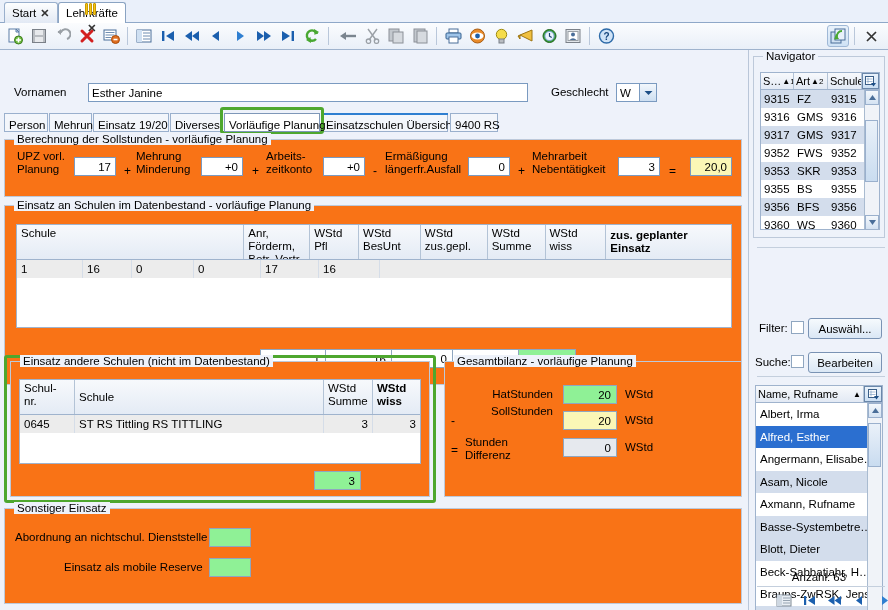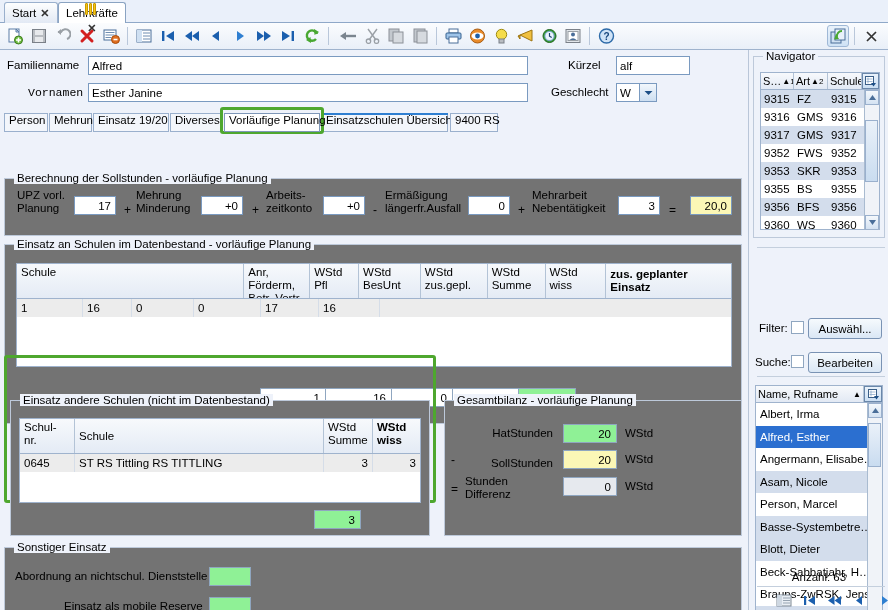--- a/index.html
+++ b/index.html
@@ -78,60 +78,59 @@
     height:19px; font-size:11.5px; padding:1px 3px;
     display:flex; align-items:center;
     font-family:"Liberation Sans", sans-serif;
   }
 
   .row1 { position:absolute; left:0; top:6px; width:746px; height:24px; }
   .row2 { position:absolute; left:0; top:33px; width:746px; height:24px; }
 
   .lbl-familienname { position:absolute; left:7px; top:3px; }
   .fld-familienname { position:absolute; left:88px; top:0; width:440px; }
-  .lbl-vornamen { position:absolute; left:28px; top:3px;font-family:Liberation Mono, monospace; }
+  .lbl-vornamen { position:absolute; left:14px; top:3px; }
   .fld-vornamen { position:absolute; left:88px; top:0; width:440px;text-align:center; }
 
   .lbl-kuerzel { position:absolute; left:568px; top:3px; }
   .fld-kuerzel { position:absolute; left:616px; top:0; width:74px; }
   .lbl-geschlecht { position:absolute; left:551px; top:3px; }
   .fld-geschlecht { position:absolute; left:616px; top:0; width:24px; }
   .combo-arrow {
     position:absolute; left:640px; top:0; width:17px; height:19px;
     border:1px solid #7a9ac0; border-left:none;
     background:linear-gradient(180deg,#f2f7fc,#cddff1);
     display:flex; align-items:center; justify-content:center;
   }
 
   
   .tabstrip { position:absolute; left:4px; top:61px; width:738px; height:22px; }
   .itab {
     position:absolute; top:2px; height:19px;
     border:1px solid #9ab0cd; background:#f3f6fb;
-    padding:0 4px; display:flex; align-items:flex-start;
+    padding:0 4px; display:flex; align-items:flex-end;
     font-size:11.5px; white-space:nowrap;
   }
   .itab.sel {
     background:#fff; border-color:#7e97b8;
   }
   .itab-hl {
     position:absolute; top:-4px; left:-4px;
     border:3px solid #4ea72e; border-radius:3px;
     pointer-events:none;
   }
   .blue-underline {
     position:absolute; height:2px; background:#2f7fd1;
   }
 
   
   .gbox {
     position:absolute;
     border:1px solid #bdc9da;
-    background:#737373;
-    margin-top:39px;
+    background:#f97316;
   }
   .gbox > .gtitle {
     position:absolute; top:-7px; left:9px;
     background:#eef2fa; padding:0 3px; font-size:11.5px;
     white-space:nowrap;
   }
   .gdash {
     position:absolute; top:-1px; left:3px; width:5px; height:1px; background:#bdc9da;
   }
 
@@ -455,26 +454,20 @@
     <div class="tb-sep"></div>
     <div class="tb-btn" style="margin-right:6px">
       <svg width="13" height="13" viewBox="0 0 13 13">
           <path d="M2 2 L11 11 M11 2 L2 11" stroke="#333" stroke-width="1.7"></path>
         </svg>
     </div>
   </div>
 
   <div class="form">
 
-    <div class="row1">
-      <span class="lbl lbl-familienname">Familienname</span>
-      <div class="txtbox fld-familienname">Alfred</div>
-      <span class="lbl lbl-kuerzel">Kürzel</span>
-      <div class="txtbox fld-kuerzel">alf</div>
-    </div>
 
     <div class="row2">
       <span class="lbl lbl-vornamen">Vornamen</span>
       <div class="txtbox fld-vornamen">Esther Janine</div>
       <span class="lbl lbl-geschlecht">Geschlecht</span>
       <div class="txtbox fld-geschlecht">W</div>
       <div class="combo-arrow">
         <svg width="9" height="6" viewBox="0 0 9 6">
             <path d="M0.5 1 L4.5 5 L8.5 1 Z" fill="#1d4f86"></path>
           </svg>
@@ -651,21 +644,21 @@
 
     <div class="gbox" style="left:444px;top:311px;width:298px;height:136px">
       <span class="gdash"></span>
       <span class="gtitle">Gesamtbilanz - vorläufige Planung</span>
 
       <span class="bal-lab" style="left:20px;top:26px;width:88px">HatStunden</span>
       <div class="bal-fld green" style="left:118px;top:23px">20</div>
       <span class="bal-unit" style="left:180px;top:26px">WStd</span>
 
       <span class="bal-op" style="left:6px;top:52px">-</span>
-      <span class="bal-lab" style="left:20px;top:56px;width:88px">SollStunden</span>
+      <span class="bal-lab" style="left:20px;top:43px;width:88px">SollStunden</span>
       <div class="bal-fld yellow" style="left:118px;top:49px">20</div>
       <span class="bal-unit" style="left:180px;top:52px">WStd</span>
 
       <span class="bal-op" style="left:6px;top:81px">=</span>
       <span class="bal-lab" style="left:20px;top:74px;width:88px;text-align:left">
         <span>Stunden</span><br>
         <span>Differenz</span>
       </span>
       <div class="bal-fld gray" style="left:118px;top:76px">0</div>
       <span class="bal-unit" style="left:180px;top:79px">WStd</span>
@@ -800,21 +793,21 @@
         <div class="nrow sel">
             <span>Alfred, Esther</span>
           </div>
         <div class="nrow">
             <span>Angermann, Elisabe…</span>
           </div>
         <div class="nrow alt">
             <span>Asam, Nicole</span>
           </div>
         <div class="nrow">
-            <span>Person, Marcel</span>
+            <span>Axmann, Rufname</span>
           </div>
         <div class="nrow alt">
             <span>Basse-Systembetre…</span>
           </div>
         <div class="nrow alt">
             <span>Blott, Dieter</span>
           </div>
         <div class="nrow">
             <span>Beck-Sabbatjahr, H…</span>
           </div>

